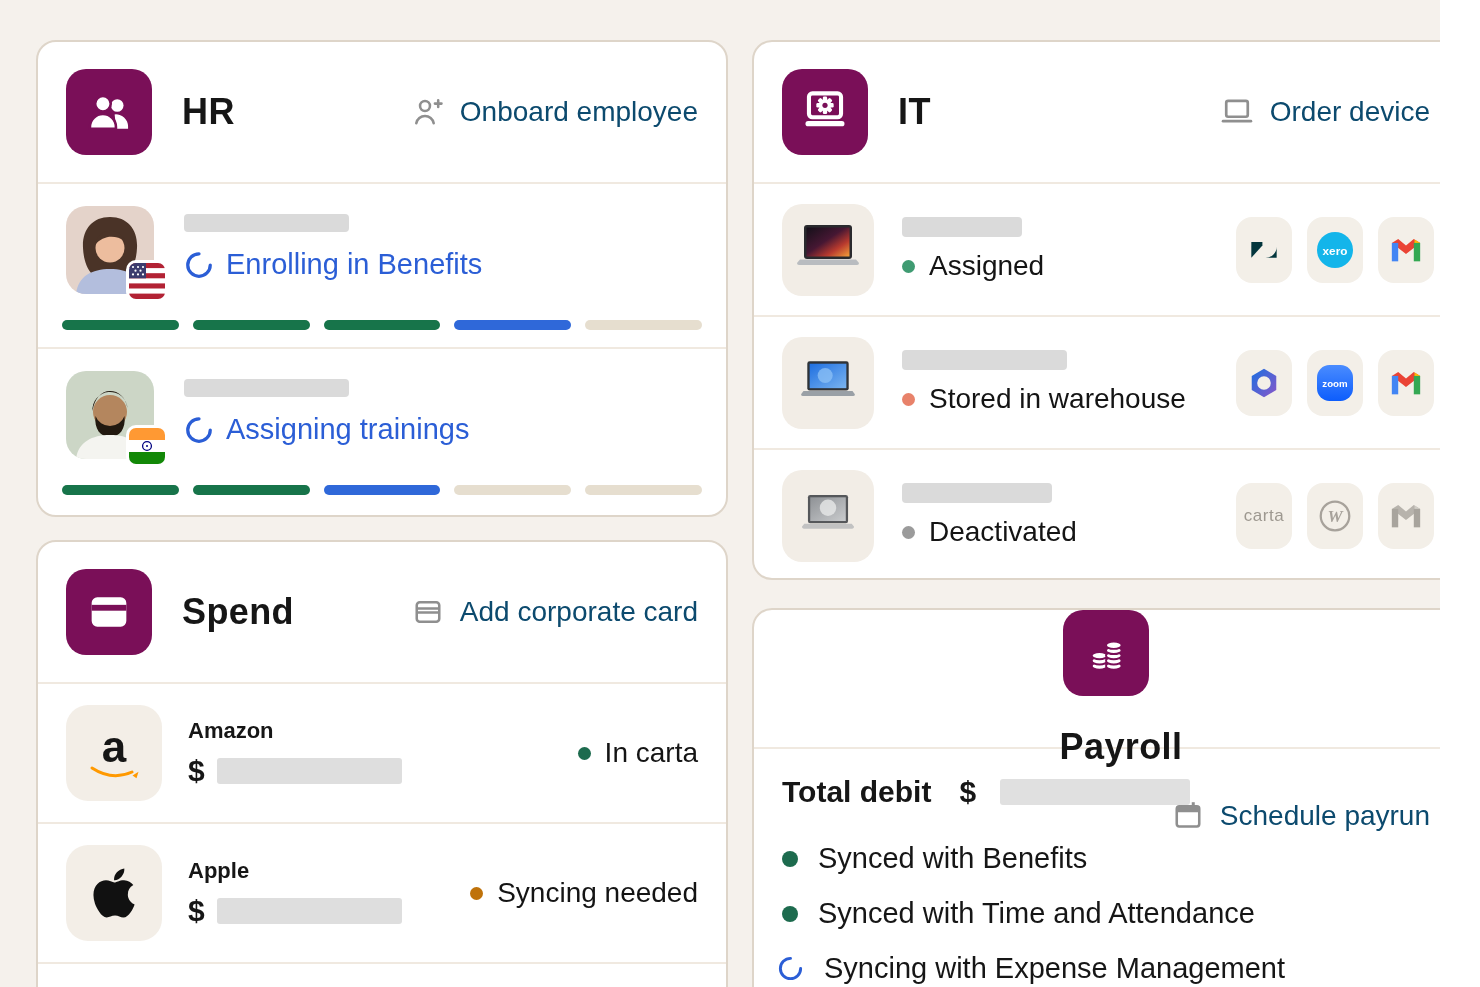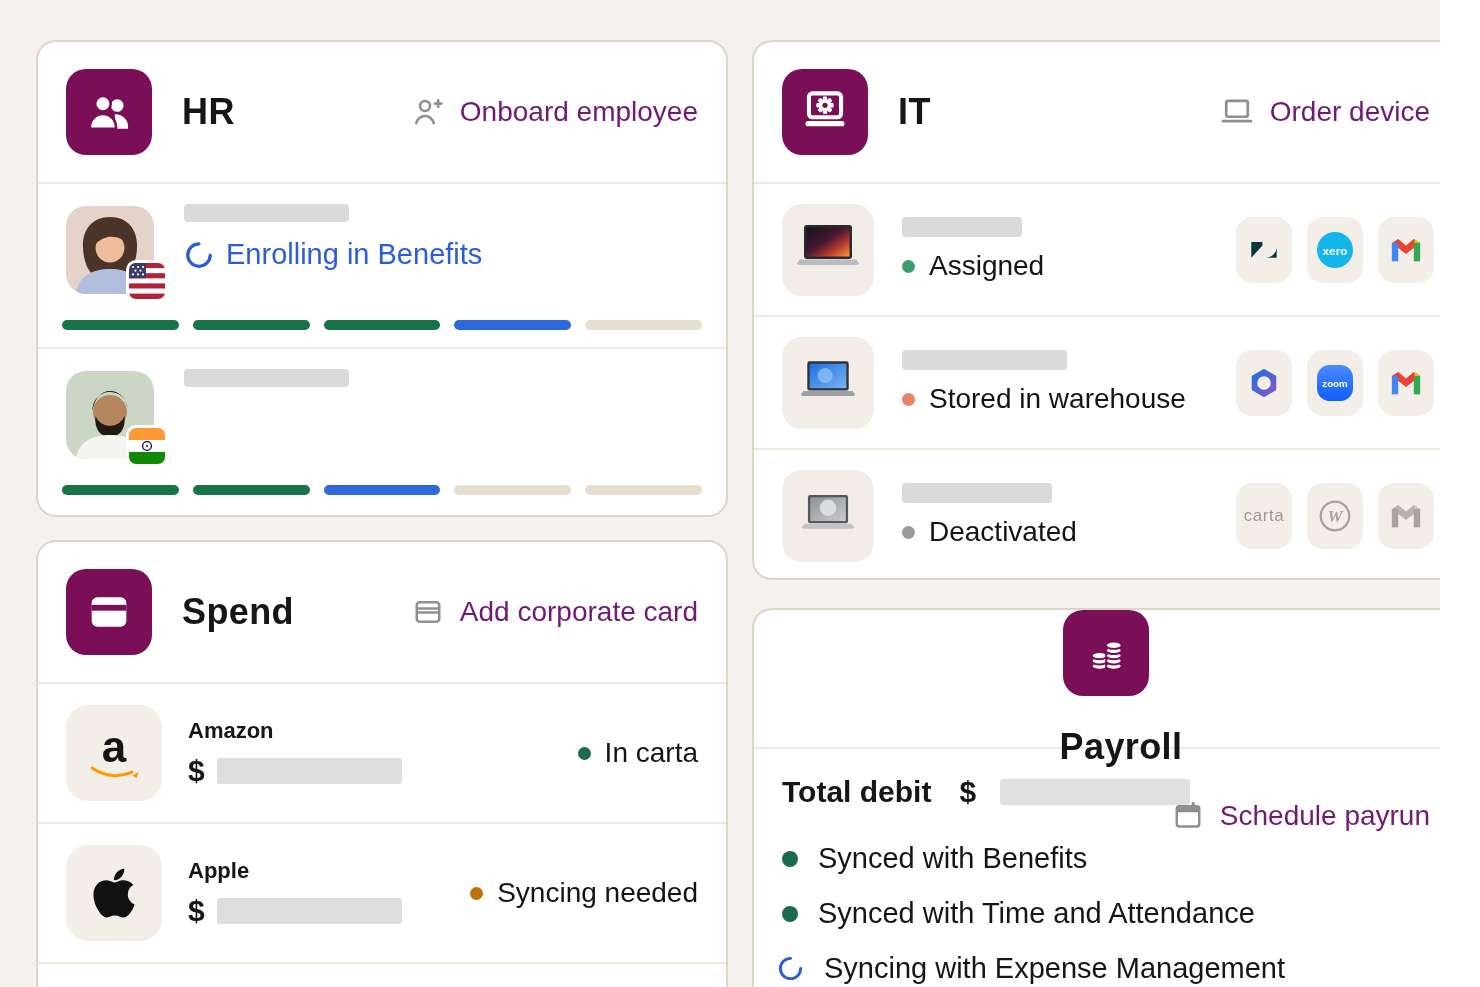--- a/index.html
+++ b/index.html
@@ -12,21 +12,21 @@
   .spend-card{left:36px;top:540px;width:692px;height:482px;}
   .payroll-card{left:752px;top:608px;width:708px;height:420px;}
 
   
   .card-header{display:flex;align-items:center;height:140px;padding:0 28px;box-sizing:border-box;}
   .payroll-card .card-header{height:137px;flex-direction:column;}
   .app-badge{width:86px;height:86px;border-radius:20px;background:#7a0f58;flex:none;
              display:flex;align-items:center;justify-content:center;}
   .card-title{font-size:36px;font-weight:700;margin-left:30px;letter-spacing:.4px;}
   .header-action{margin-left:auto;display:flex;align-items:center;gap:14px;font-size:28px;
-                 color:#701a75;background:none;border:none;padding:0;font-family:inherit;cursor:pointer;}
+                 color:#0c4a6e;background:none;border:none;padding:0;font-family:inherit;cursor:pointer;}
   .header-action svg{flex:none;}
 
   
   .ph-bar{background:#dadada;border-radius:4px;}
   .dot{border-radius:50%;flex:none;}
   .dot13{width:13px;height:13px;}
   .dot16{width:16px;height:16px;}
   .dot-green{background:#3f9b72;}   .dot-coral{background:#e8826a;}
   .dot-gray{background:#9b9b9b;}    .dot-dkgreen{background:#1d6b4e;}
   .dot-amber{background:#bf720a;}
@@ -34,21 +34,21 @@
   .blue-text{color:#2b5ed6;font-size:29px;}
   .spinner{color:#2b5ed6;flex:none;}
 
   
   .hr-row{border-top:2px solid #f0e9e0;height:165px;box-sizing:border-box;}
   .hr-row-top{display:flex;padding:0 28px;}
   .avatar-wrap{position:relative;margin-top:22px;flex:none;width:88px;height:88px;}
   .avatar-clip{width:88px;height:88px;border-radius:20px;overflow:hidden;}
   .flag-badge{position:absolute;right:-14px;bottom:-8px;width:36px;height:36px;border-radius:10px;
               overflow:hidden;border:3px solid #fff;box-sizing:content-box;background:#fff;}
-  .hr-col{margin-left:30px;padding-top:20px;display:flex;flex-direction:column;}
+  .hr-col{margin-left:30px;padding-top:30px;display:flex;flex-direction:column;}
   .name-ph{width:165px;height:18px;}
   .status-line{margin-top:16px;display:flex;align-items:center;gap:12px;}
   .progress{display:flex;gap:14px;margin:26px 24px 0;}
   .seg{flex:1;height:10px;border-radius:6px;}
   .seg.c{background:#17744a;} .seg.a{background:#2f68d9;} .seg.p{background:#e6decf;}
 
   
   .it-row{height:133px;display:flex;align-items:center;padding:0 24px 0 28px;
           border-top:2px solid #f0e9e0;box-sizing:border-box;}
   .thumb{width:92px;height:92px;border-radius:20px;background:#f2ede6;flex:none;
@@ -210,20 +210,26 @@
               <rect width="36" height="12" fill="#ff9933"></rect>
               <rect y="12" width="36" height="12" fill="#fff"></rect>
               <rect y="24" width="36" height="12" fill="#128807"></rect>
               <circle cx="18" cy="18" r="4.4" fill="none" stroke="#000080" stroke-width="1.3"></circle>
               <circle cx="18" cy="18" r="1" fill="#000080"></circle>
             </svg>
           </div>
         </div>
         <div class="hr-col">
           <div class="ph-bar name-ph"></div>
+          <div class="status-line">
+            <svg class="spinner" width="30" height="30" viewBox="0 0 24 24">
+              <path d="M12 3a9 9 0 1 0 9 9" fill="none" stroke="currentColor" stroke-width="2.6" stroke-linecap="round"></path>
+            </svg>
+            <span class="blue-text">Assigning trainings</span>
+          </div>
         </div>
       </div>
       <div class="progress">
         <span class="seg c"></span>
           <span class="seg c"></span>
           <span class="seg a"></span>
           <span class="seg p"></span>
           <span class="seg p"></span>
       </div>
     </div>

